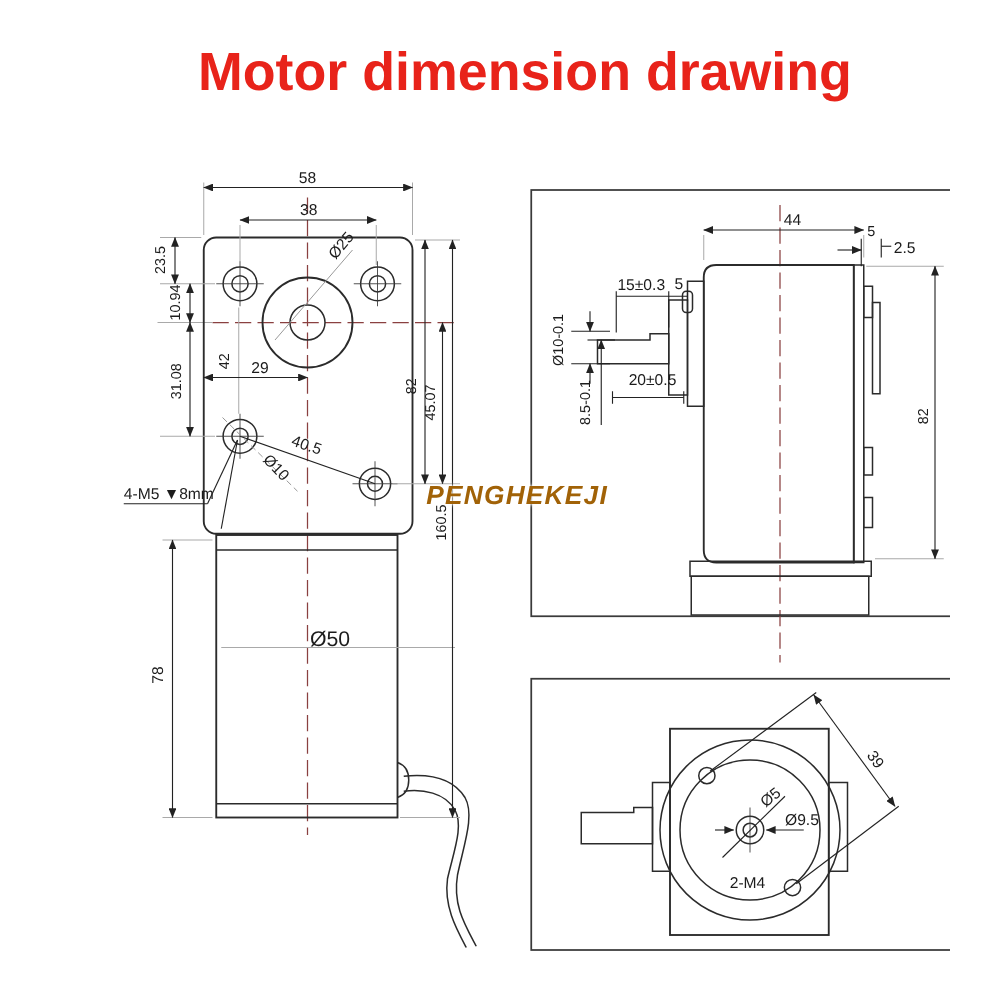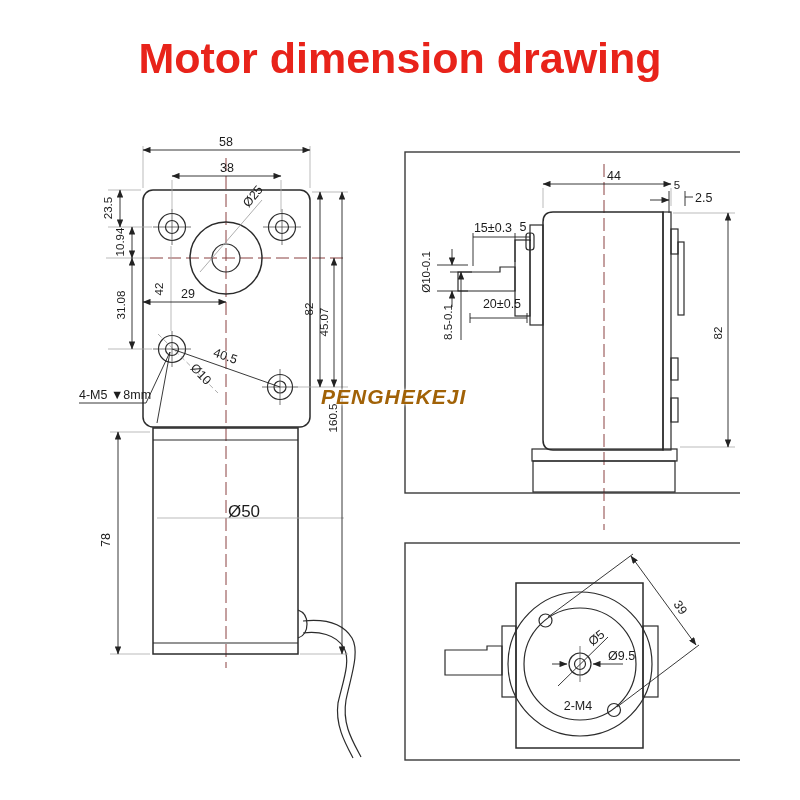--- a/index.html
+++ b/index.html
@@ -1,17 +1,17 @@
 <!DOCTYPE html>
 <html><head>
 <meta charset="utf-8">
 <style>
   html,body{margin:0;padding:0;background:#ffffff;}
   #stage{position:relative;width:740px;height:800px;background:#fff;overflow:hidden;
-         font-family:"Liberation Sans",sans-serif;}
+         font-family:"Liberation Sans",sans-serif;margin-left:20px;}
   #drawing{position:absolute;left:0;top:0;}
   #title{position:absolute;left:0;top:34px;width:800px;text-align:center;
          font-size:43px;font-weight:700;color:#e8231a;letter-spacing:0px;}
   #watermark{position:absolute;left:321px;top:385px;font-size:21px;font-weight:700;
          color:#a16207;letter-spacing:1px;
          text-shadow:0 0 2px #ffffff,0 0 4px #ffffff;z-index:5;font-style:italic;}
   svg text{font-family:"Liberation Sans",sans-serif;fill:#1c1c1c;}
   .dimtxt{font-size:11.5px;}
   .dimtxt2{font-size:12.5px;}
   .bigtxt{font-size:17px;}

